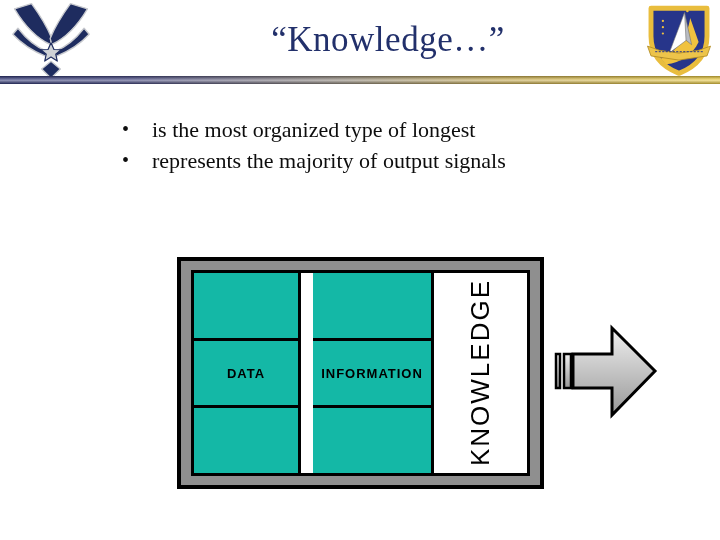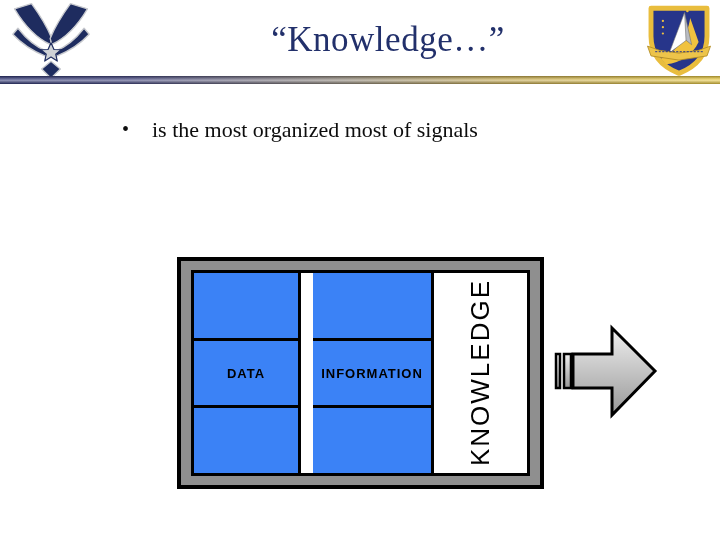--- a/index.html
+++ b/index.html
@@ -48,21 +48,21 @@
     padding:9px 10px;
   }
   .diagram-inner {
     box-sizing:border-box; width:100%; height:100%;
     background:#ffffff; border:3px solid #000; display:flex;
   }
   .col { display:flex; flex-direction:column; box-sizing:border-box; }
   .col-data { width:107px; border-right:3px solid #000; }
   .col-info { width:121px; border-right:3px solid #000;margin-left:12px; }
   .cell {
-    flex:1; background:#3b82f6; border-bottom:3px solid #000;
+    flex:1; background:#14b8a6; border-bottom:3px solid #000;
     display:flex; align-items:center; justify-content:center;
   }
   .cell:last-child { border-bottom:none; }
   .cell-label {
     font-family:"Liberation Sans", sans-serif; font-weight:700;
     font-size:13px; letter-spacing:1px; color:#000;
   }
   .col-knowledge {
     flex:1; background:#ffffff;
     display:flex; align-items:center; justify-content:center;
@@ -103,21 +103,22 @@
     <circle cx="27" cy="33" r="1.6" fill="#f0c23f"></circle>
     <circle cx="27" cy="42" r="1.6" fill="#f0c23f"></circle>
     <circle cx="62" cy="10" r="1.8" fill="#f0c23f"></circle>
     <path d="M 5 60 L 22 66 L 50 70 L 78 66 L 95 60 L 90 74 L 50 80 L 10 74 Z" fill="#edc44a" stroke="#b08c24" stroke-width="1.2" stroke-linejoin="round"></path>
     <path d="M 16 68 L 84 68" stroke="#27358a" stroke-width="1.4" stroke-dasharray="3 2" fill="none"></path>
   </svg>
 
   <div class="divider"></div>
 
   <ul class="bullets">
-    <li>is the most organized most of signals</li>
+    <li>is the most organized type of longest</li>
+    <li>represents the majority of output signals</li>
   </ul>
 
   <div class="diagram">
     <div class="diagram-inner">
       <div class="col col-data">
         <div class="cell"></div>
         <div class="cell">
           <span class="cell-label">DATA</span>
         </div>
         <div class="cell"></div>

